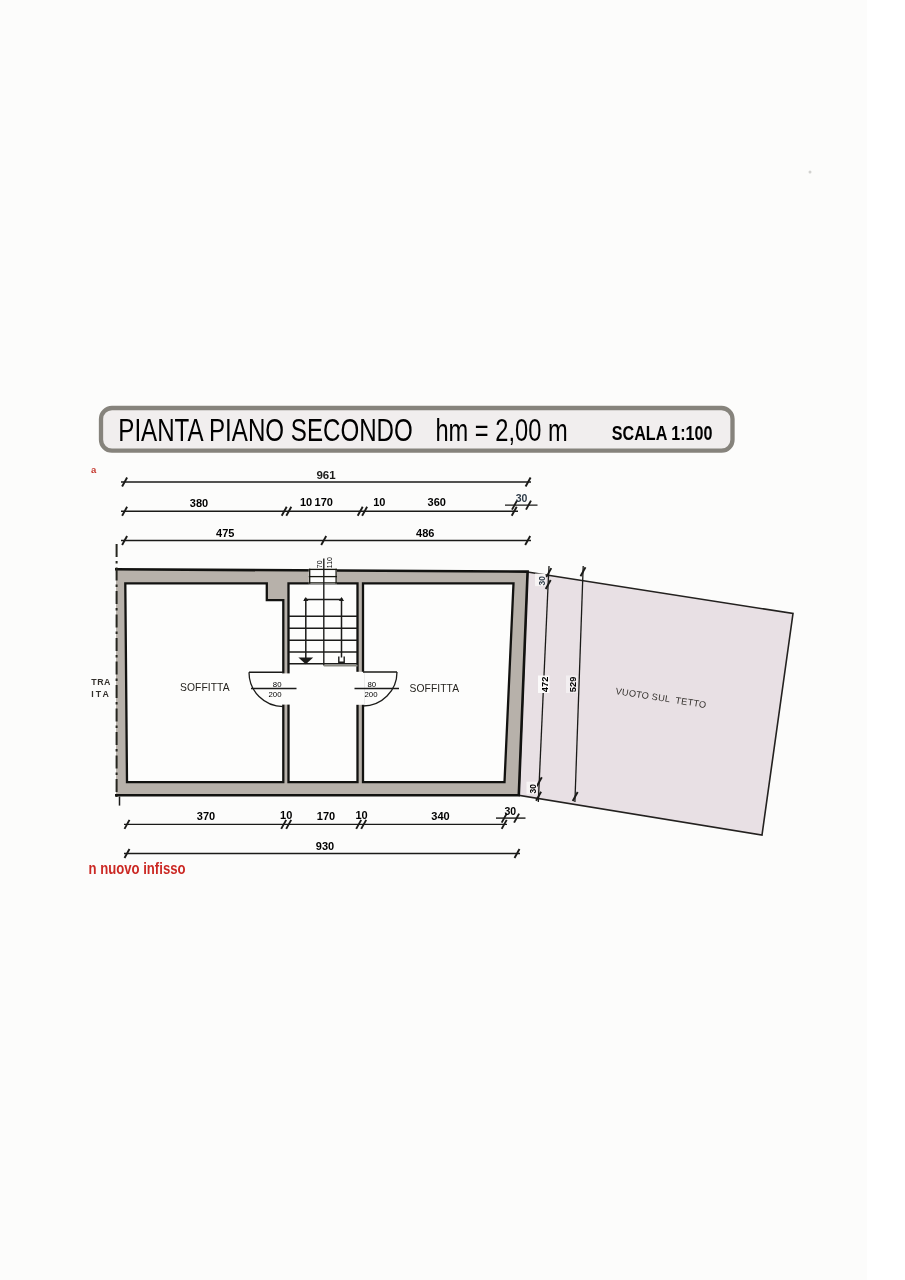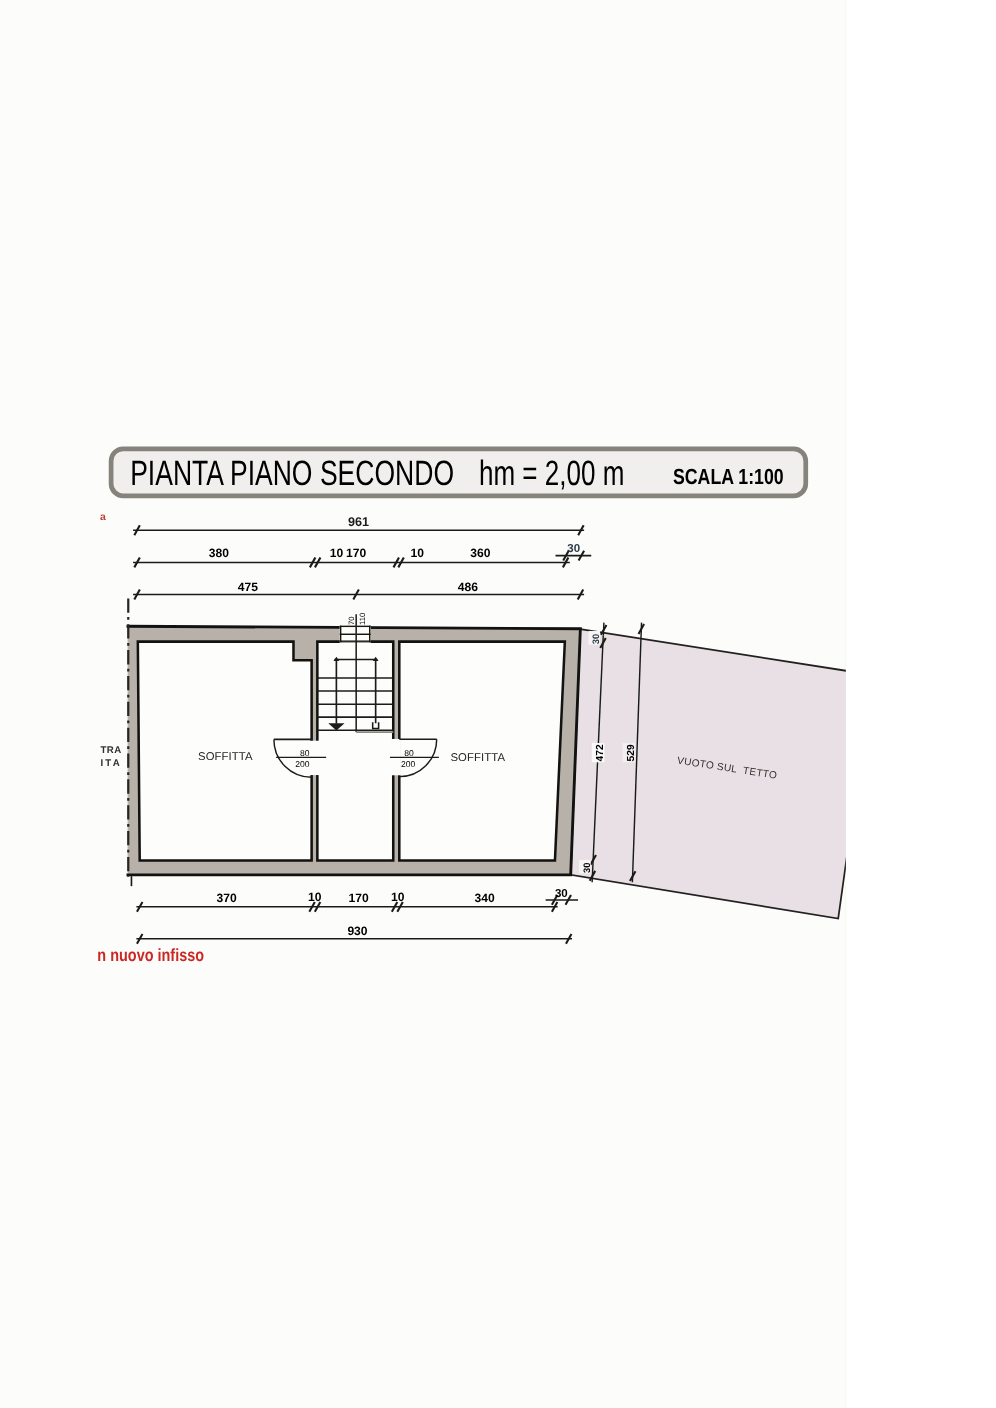--- a/index.html
+++ b/index.html
@@ -1,16 +1,16 @@
 <!DOCTYPE html>
 <html><head>
 <meta charset="utf-8">
 <style>
   html,body{margin:0;padding:0;background:#ffffff;}
-  #page{width:769px;height:1280px;position:relative;background:#bef264;overflow:hidden;}
+  #page{width:867px;height:1280px;position:relative;background:#d946ef;overflow:hidden;}
   svg{position:absolute;top:0;left:0;}
   text{font-family:"Liberation Sans",sans-serif;}
 </style>
 </head>
 <body>
 <div id="page">
 <svg width="905" height="1280" viewBox="0 0 905 1280">
 <defs>
 <g id="tk">
           <line x1="-2.5" y1="4.5" x2="2.5" y2="-4.5" stroke="#1a1a18" stroke-width="1.9"></line>

